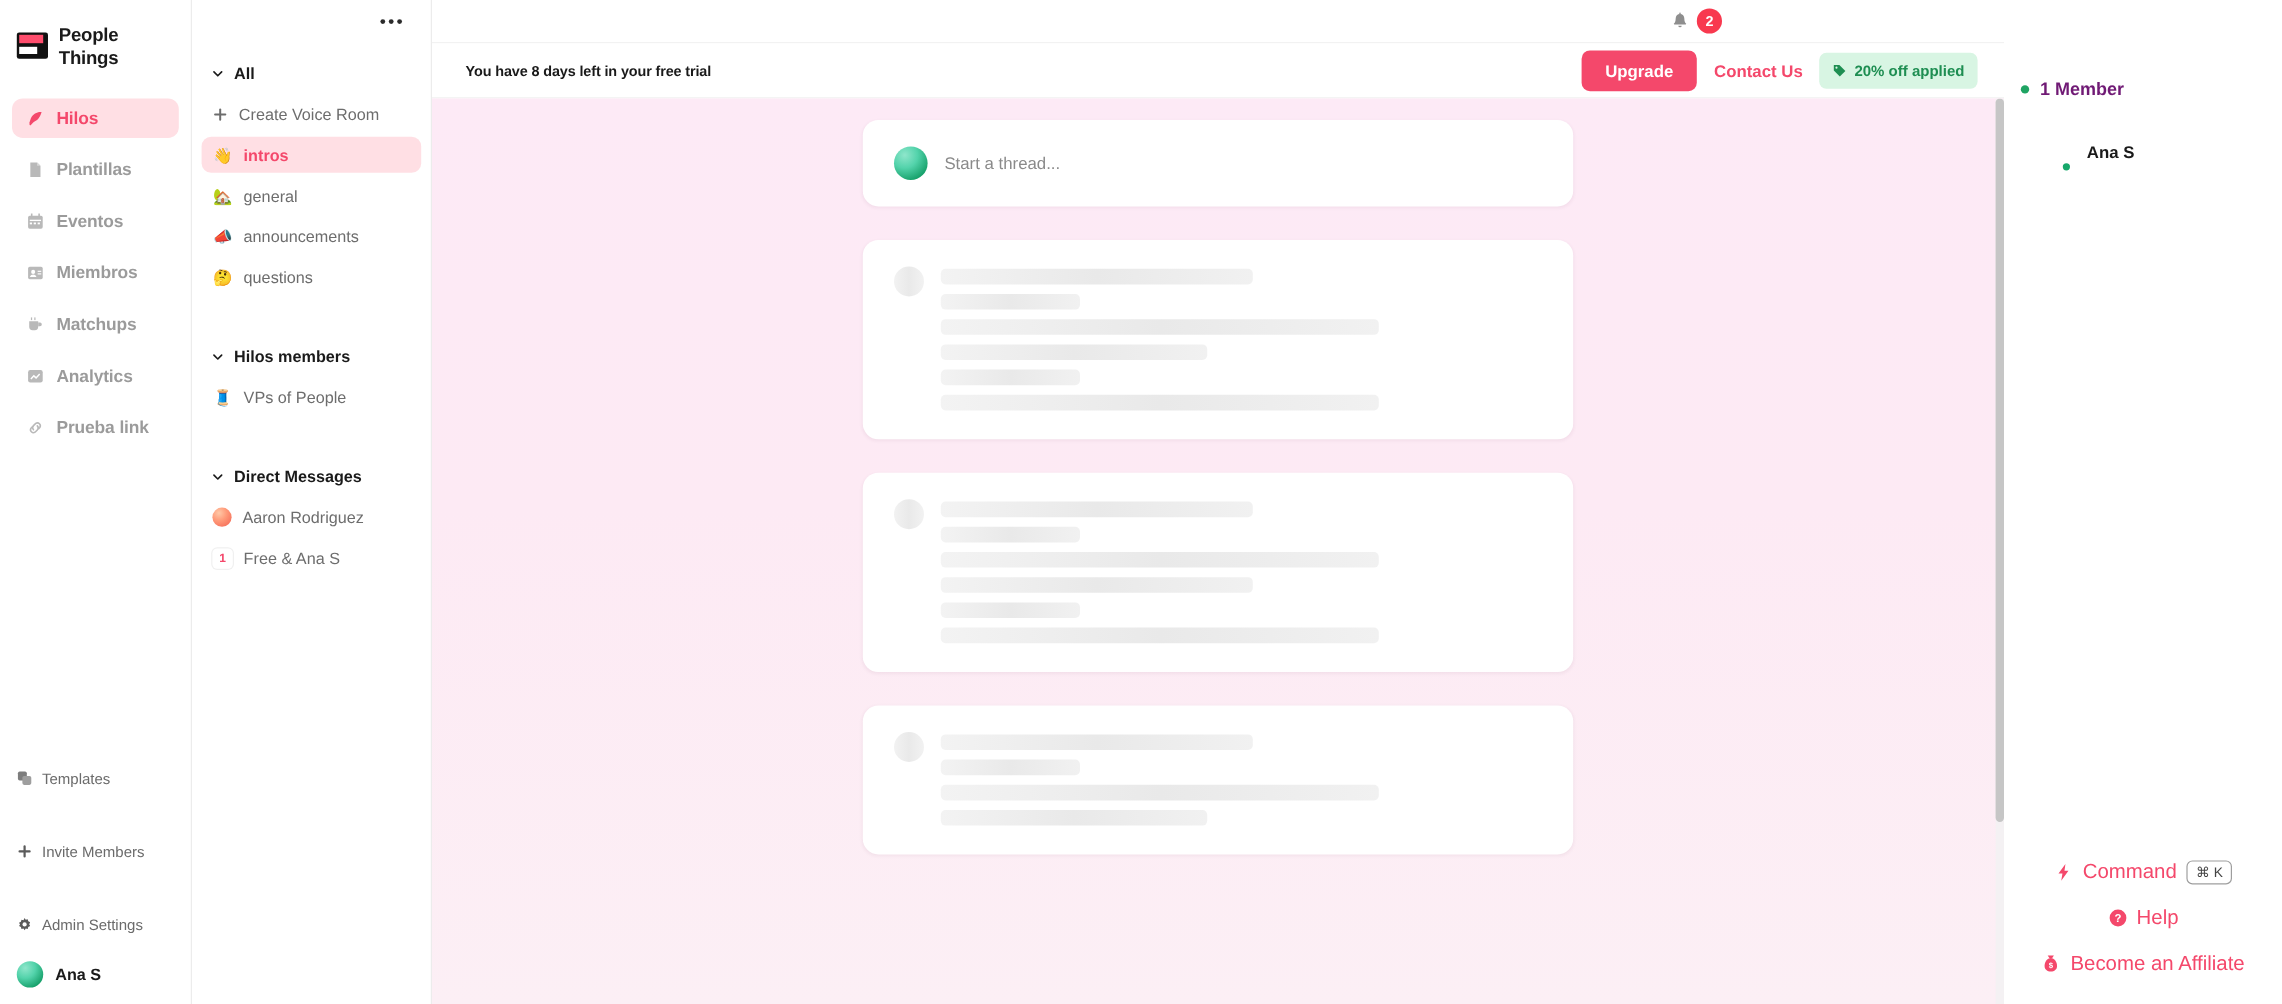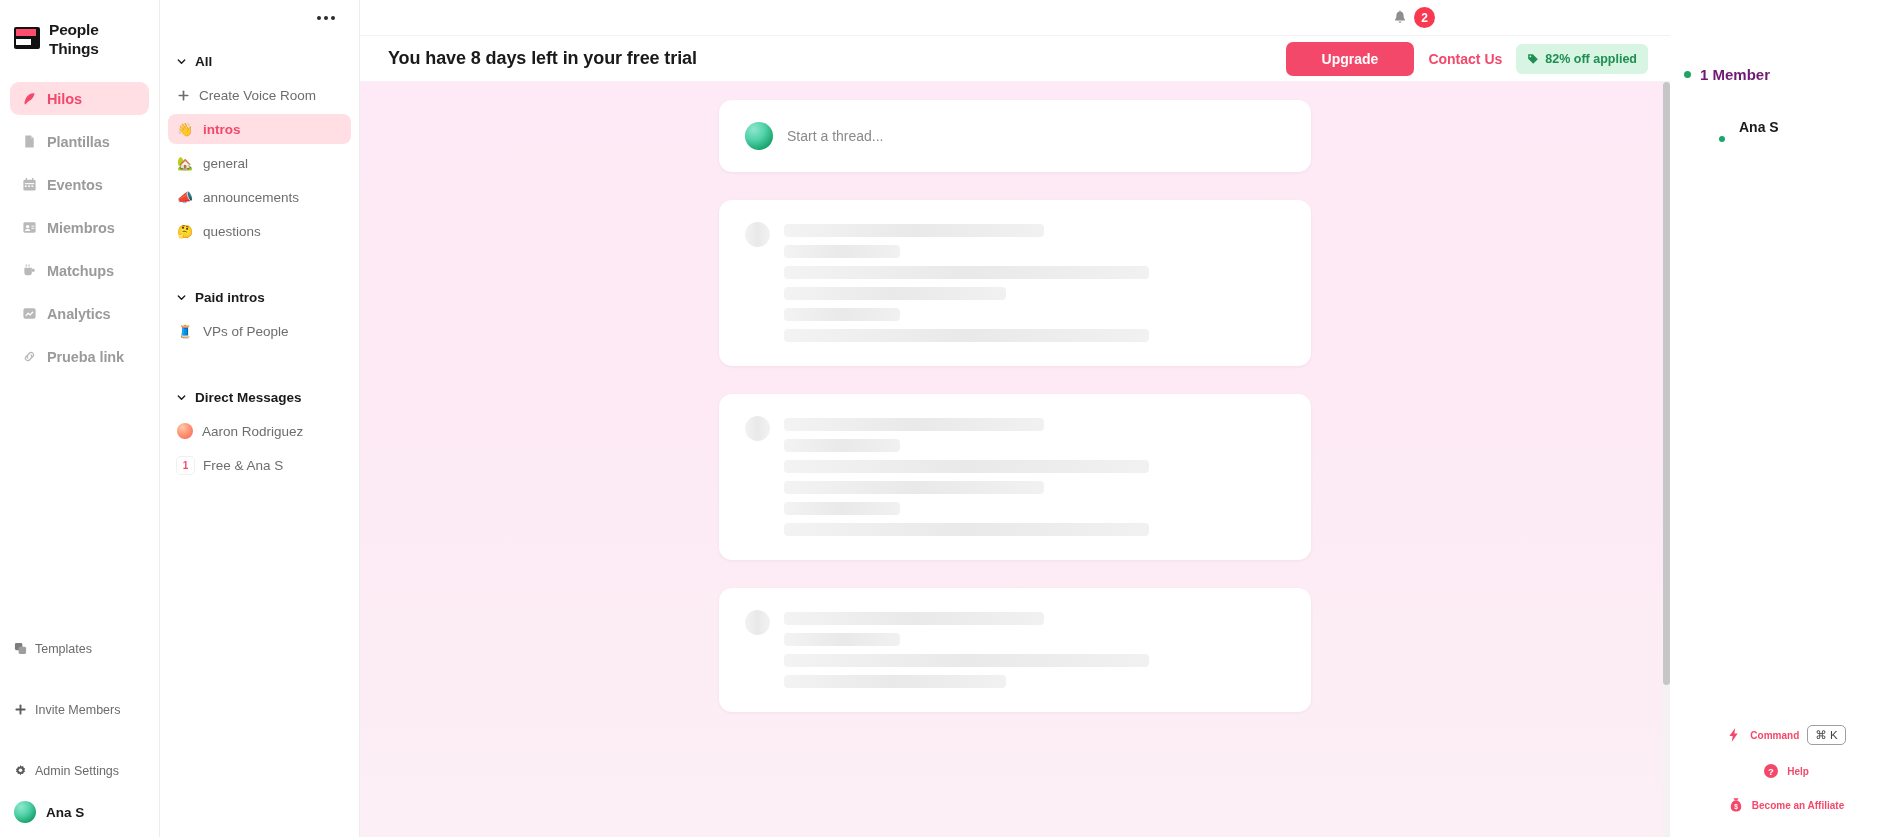--- a/index.html
+++ b/index.html
@@ -135,25 +135,25 @@
     min-width: 21px; height: 21px; border-radius: 11px; background: #f8394f;
     color: #fff; font-size: 12px; font-weight: bold;
     display: flex; align-items: center; justify-content: center; padding: 0 6px;
   }
 
   .trial {
     height: 46px; flex: 0 0 46px; background: #fff;
     display: flex; align-items: center; padding: 0 22px 0 28px;
     border-bottom: 1px solid #f2f2f2;
   }
-  .trial-text { font-size: 18px; font-weight: bold; color: #1a1a1a; letter-spacing:-0.1px; }
+  .trial-text { font-size: 12px; font-weight: bold; color: #1a1a1a; letter-spacing:-0.1px; }
   .trial-right { margin-left: auto; display: flex; align-items: center; gap: 14px; }
   .btn-upgrade {
     background: #f4486b; color: #fff; font-size: 14px; font-weight: bold;
-    border: none; border-radius: 7px; padding: 9px 36px; cursor: pointer;
+    border: none; border-radius: 7px; padding: 9px 20px; cursor: pointer;
     font-family: "Liberation Sans", sans-serif;
   }
   .link-contact { font-size: 14px; font-weight: bold; color: #f4486b; cursor: pointer; }
   .off-badge {
     display: flex; align-items: center; gap: 6px;
     background: #d8f5e3; color: #1e8e52; border-radius: 6px;
     font-size: 12.5px; font-weight: bold; padding: 8px 11px; cursor: pointer;
   }
   .tag-ico { width: 12px; height: 12px; flex:0 0 12px; }
   .tag-ico svg { display:block; width:12px; height:12px; }
@@ -213,21 +213,21 @@
     width: 10px; height: 10px; border-radius: 50%;
     background: #17a86b; border: 2px solid #fff;
   }
   .mem-name { font-size: 14px; font-weight: bold; color: #1a1a1a; }
 
   .right-bottom {
     position: absolute; bottom: 0; left: 0; width: 232px;
     padding: 0 0 24px 0; display: flex; flex-direction: column; align-items: center; gap: 18px;
   }
   .cmd-row { display: flex; align-items: center; gap: 8px; cursor: pointer; }
-  .cmd-label { font-size: 10px; font-weight: bold; color: #f4486b; }
+  .cmd-label { font-size: 17px; font-weight: normal; color: #f4486b; }
   .kbd {
     border: 1px solid #9e9e9e; border-radius: 5px; padding: 2px 7px;
     font-size: 11.5px; color: #444; font-family: "Liberation Sans", sans-serif;
   }
   .bolt-ico, .q-ico, .bag-ico { width: 16px; height: 16px; flex:0 0 16px; }
   .bolt-ico svg, .q-ico svg, .bag-ico svg { display:block; width:16px; height:16px; }
 </style>
 </head>
 <body>
 
@@ -393,21 +393,21 @@
       <span>questions</span>
     </div>
 
     <div class="grp-gap"></div>
     <div class="ch-group-head">
       <span class="chev">
           <svg viewBox="0 0 12 12">
             <path d="M2.5 4.3L6 7.8l3.5-3.5" stroke="#1a1a1a" stroke-width="1.5" fill="none" stroke-linecap="round" stroke-linejoin="round"></path>
           </svg>
         </span>
-      <span>Paid intros</span>
+      <span>Hilos members</span>
     </div>
     <div class="ch-item">
       <span class="ch-emoji">🧵</span>
       <span>VPs of People</span>
     </div>
 
     <div class="grp-gap"></div>
     <div class="ch-group-head">
       <span class="chev">
           <svg viewBox="0 0 12 12">
@@ -445,21 +445,21 @@
       <div class="trial-right">
         <button class="btn-upgrade">Upgrade</button>
         <span class="link-contact">Contact Us</span>
         <span class="off-badge">
           <span class="tag-ico">
               <svg viewBox="0 0 12 12">
                 <path d="M1.2 1.2h4.6l5 5-4.6 4.6-5-5z" fill="#1e8e52"></path>
                 <circle cx="3.4" cy="3.4" r=".9" fill="#d8f5e3"></circle>
               </svg>
             </span>
-          <span>82% off applied</span>
+          <span>20% off applied</span>
         </span>
       </div>
     </div>
 
     <div class="feed">
       <div class="feed-inner">
 
         <div class="card">
           <div class="composer">
             <span class="av-green"></span>

